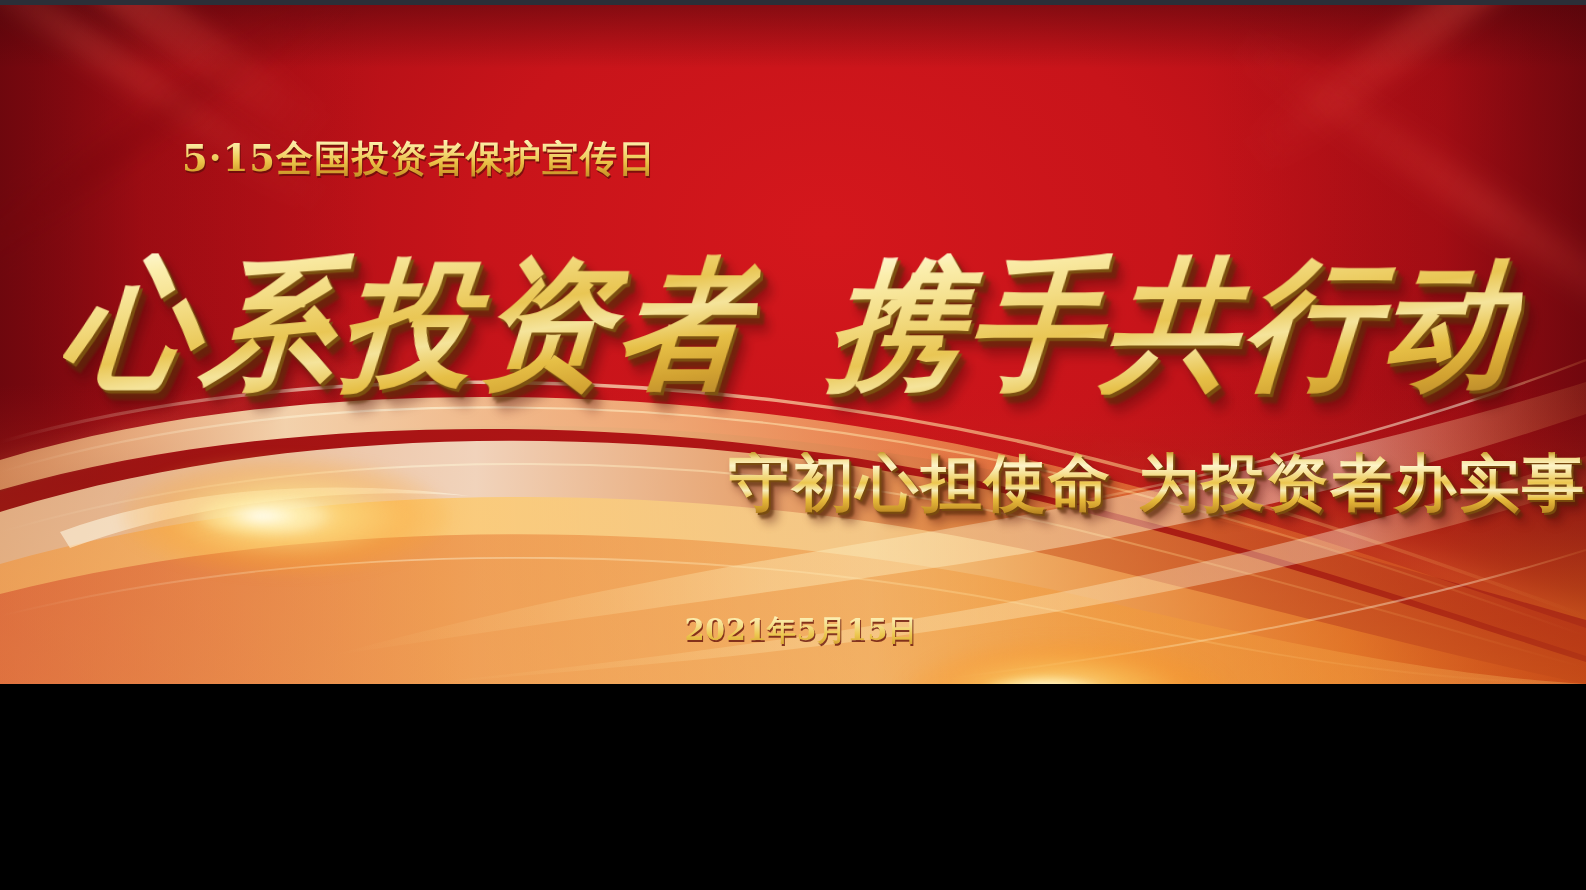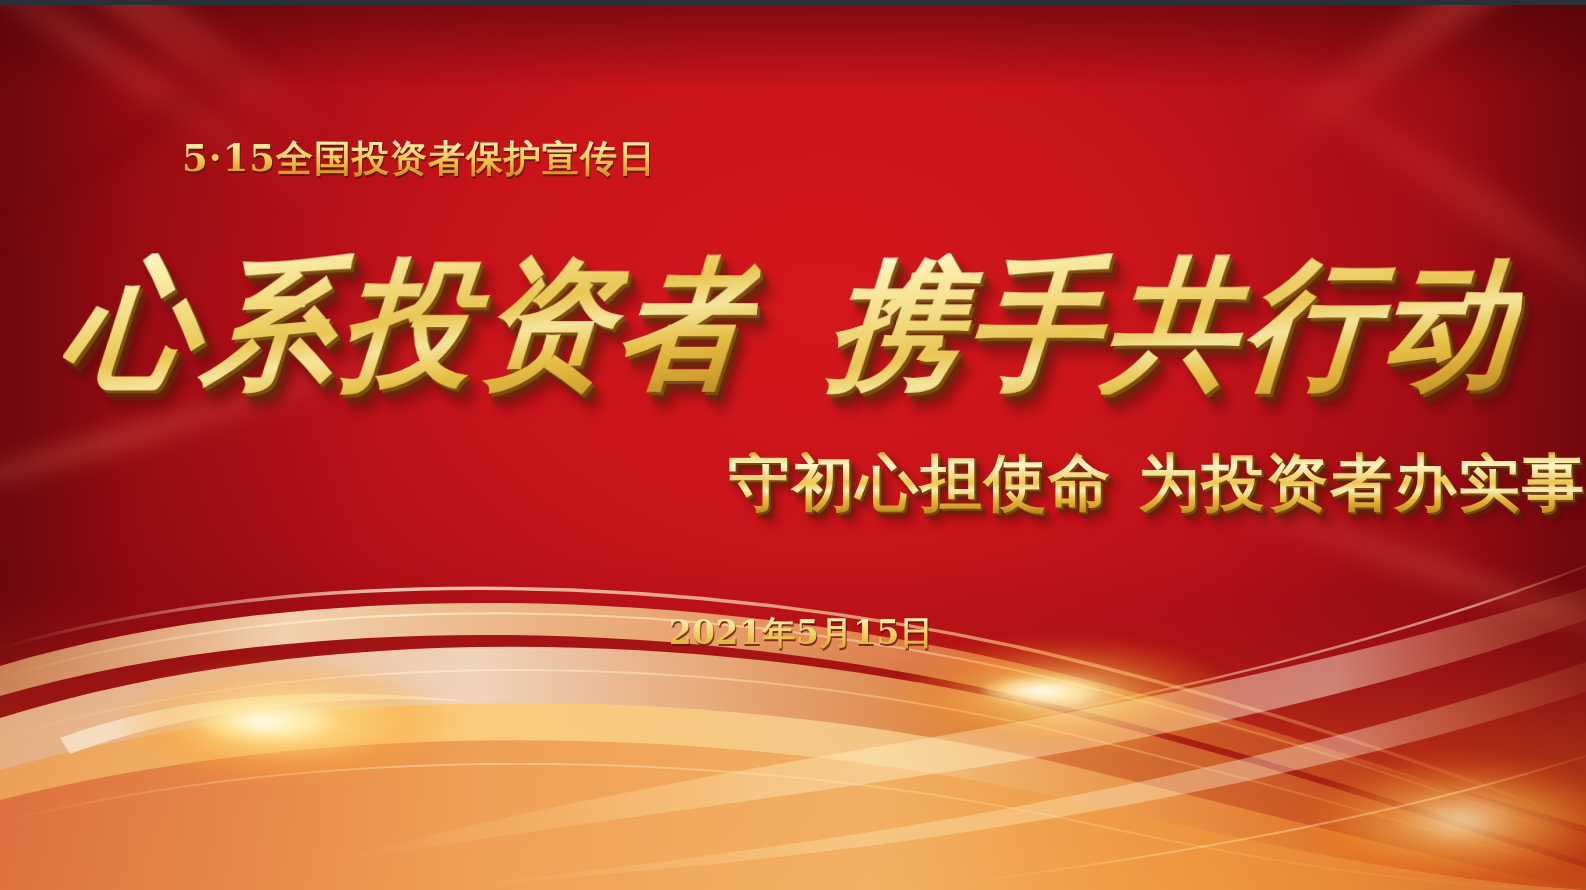--- a/index.html
+++ b/index.html
@@ -3,21 +3,21 @@
 <meta charset="utf-8">
 <style>
   html, body {
     margin: 0;
     padding: 0;
     background: #000;
   }
   #banner {
     position: relative;
     width: 1586px;
-    height: 890px;
+    height: 684px;
     overflow: hidden;
     font-family: "DejaVu Sans", "Liberation Sans", sans-serif;
     background: #c8131a;
   }
 
   
   .bg-base {
     position: absolute;
     inset: 0;
     background:
@@ -290,21 +290,21 @@
   
   .date-line {
     position: absolute;
     left: 16px; right: 0;
     top: 616px;
     text-align: center;
     white-space: nowrap;
     line-height: 1;
     font-family: "DejaVu Serif", "Liberation Serif", serif;
     font-weight: 700;
-    font-size: 33px;
+    font-size: 29px;
     letter-spacing: 0.5px;
   }
   .date-line .date-inner {
     display: inline-block;
     color: #f0d061;
     background: linear-gradient(to bottom,
       #fdf3bd 0%, #f5dd86 34%, #ecc64d 66%, #d6a431 100%);
     -webkit-background-clip: text;
     background-clip: text;
     -webkit-text-fill-color: transparent;

